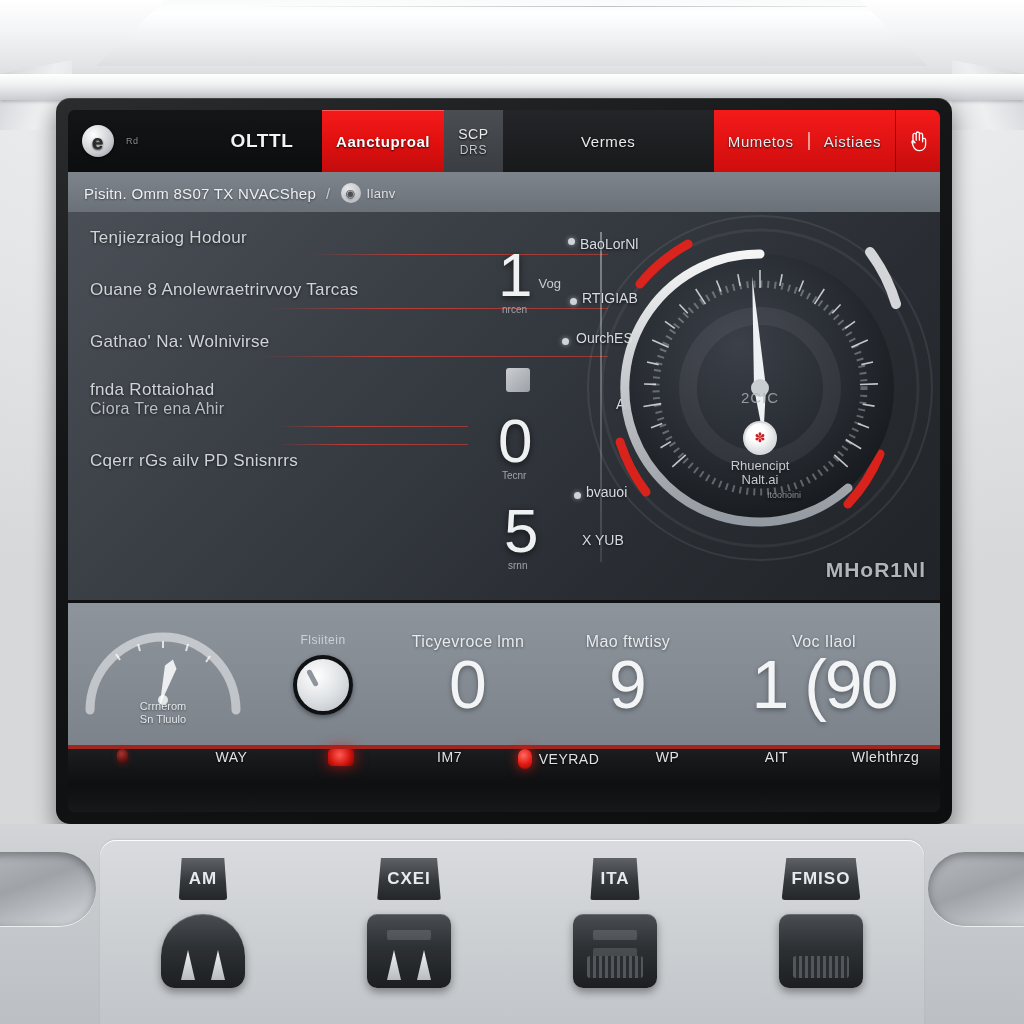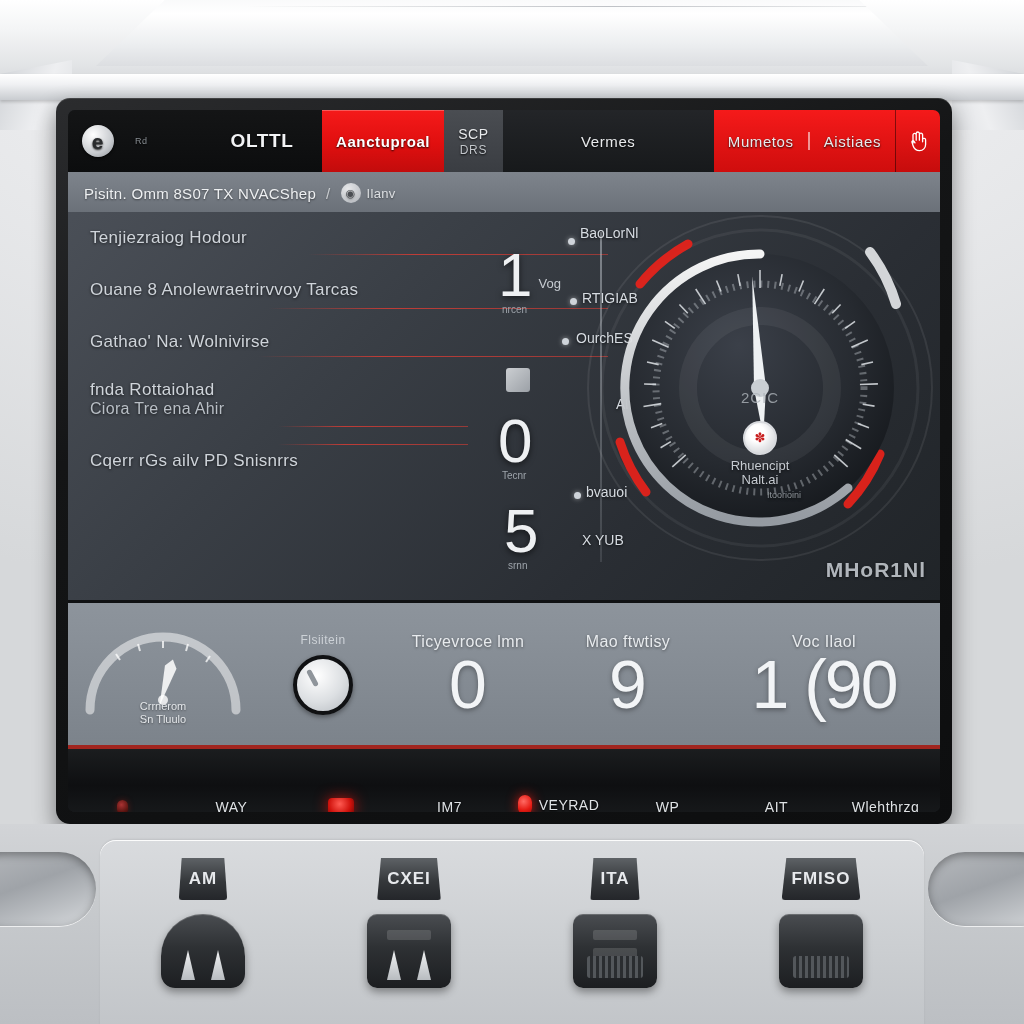--- a/index.html
+++ b/index.html
@@ -40,21 +40,21 @@
      background:linear-gradient(180deg,#141516 0%,#0c0d0e 100%);}
   .nav-cell{display:flex;align-items:center;justify-content:center;gap:8px;
      position:relative;color:#e8eaec;font-size:17px;letter-spacing:.6px;
      text-shadow:0 1px 2px rgba(0,0,0,.9);}
   .nav-logo{width:120px;justify-content:flex-start;padding-left:14px;}
   .logo-glyph{width:32px;height:32px;border-radius:50%;
      background:radial-gradient(circle at 35% 30%,#ffffff,#c9ccd0 60%,#8d9196);
      display:flex;align-items:center;justify-content:center;
      color:#2a2c2e;font-size:21px;font-weight:bold;line-height:1;
      box-shadow:0 1px 3px rgba(0,0,0,.8);}
-  .logo-sub{font-size:9px;color:#9aa0a6;margin-left:13px;opacity:.85;}
+  .logo-sub{font-size:9px;color:#9aa0a6;margin-left:4px;opacity:.85;}
   .nav-title{width:120px;font-weight:bold;font-size:19px;color:#f2f3f5;}
   .nav-tab{padding:16px 14px;font-size:15px;text-align:center;}
   .tab-red{background:linear-gradient(180deg,#f51a1a 0%,#e00f0f 55%,#c20c0c 100%);
      color:#fff;font-weight:bold;box-shadow:inset 0 1px 0 rgba(255,255,255,.28);}
   .tab-grey{background:linear-gradient(180deg,#4a4d52 0%,#3a3d42 100%);
      flex-direction:column;gap:1px;}
   .tab-grey .l1{font-size:14px;} .tab-grey .l2{font-size:12px;color:#c2c6cb;}
   .tab-dark{background:linear-gradient(180deg,#232528 0%,#17191b 100%);}
   .tab-red2{background:linear-gradient(180deg,#f51a1a,#cf0d0d);display:flex;gap:14px;}
   .tab-red2 .sep{width:2px;height:18px;background:rgba(255,255,255,.55);}
@@ -140,21 +140,21 @@
   .m-item .mlbl{color:#e8ebee;font-size:16px;letter-spacing:.4px;
      text-shadow:0 1px 3px rgba(0,0,0,.45);}
   .m-item .mval{color:#f2f4f6;font-size:68px;line-height:.92;font-weight:300;
      text-shadow:0 2px 5px rgba(0,0,0,.35);}
   .m-item.wide{flex:1.45;}
   .m-item.wide .mval{letter-spacing:-2px;}
 
   
   #indicators{position:relative;height:66px;border-top:4px solid #a1251f;
      background:linear-gradient(180deg,#1b1d1f 0%,#0e0f11 55%,#17191b 100%);
-     display:flex;align-items:flex-end;}
+     display:flex;align-items:flex-start;}
   .ind{flex:1;display:flex;align-items:center;justify-content:center;gap:7px;
      color:#dfe2e5;font-size:14px;letter-spacing:.5px;
      text-shadow:0 1px 2px rgba(0,0,0,.9);}
   .led{width:14px;height:20px;border-radius:7px;
      background:radial-gradient(circle at 40% 32%,#ff6a63,#e51a12 55%,#8e0b07 100%);
      box-shadow:0 0 12px rgba(229,26,18,.85);}
   .led.sm{width:11px;height:15px;}
   .led.bat{width:26px;height:17px;border-radius:4px;
      background:radial-gradient(circle at 45% 35%,#ff5b52,#cf120c 60%,#6e0704 100%);
      box-shadow:0 0 14px rgba(215,20,14,.8);}
@@ -287,21 +287,21 @@
           <span class="big">0</span>
           <span class="sub">Tecnr</span>
         </div>
 
         <div class="ro" style="left:16px;top:286px">
           <span class="big">5</span>
           <span class="sub">srnn</span>
         </div>
 
         <span class="side-dot" style="left:80px;top:18px"></span>
-        <span class="side-lbl" style="left:92px;top:5px">BaoLorNl</span>
+        <span class="side-lbl" style="left:92px;top:16px">BaoLorNl</span>
 
         <span class="side-dot" style="left:82px;top:78px"></span>
         <span class="side-lbl" style="left:94px;top:70px">RTIGIAB</span>
 
         <span class="side-dot" style="left:74px;top:118px"></span>
         <span class="side-lbl" style="left:88px;top:110px">OurchES</span>
 
         <span class="side-lbl" style="left:128px;top:176px">AK</span>
 
         <span class="side-dot" style="left:86px;top:272px"></span>

